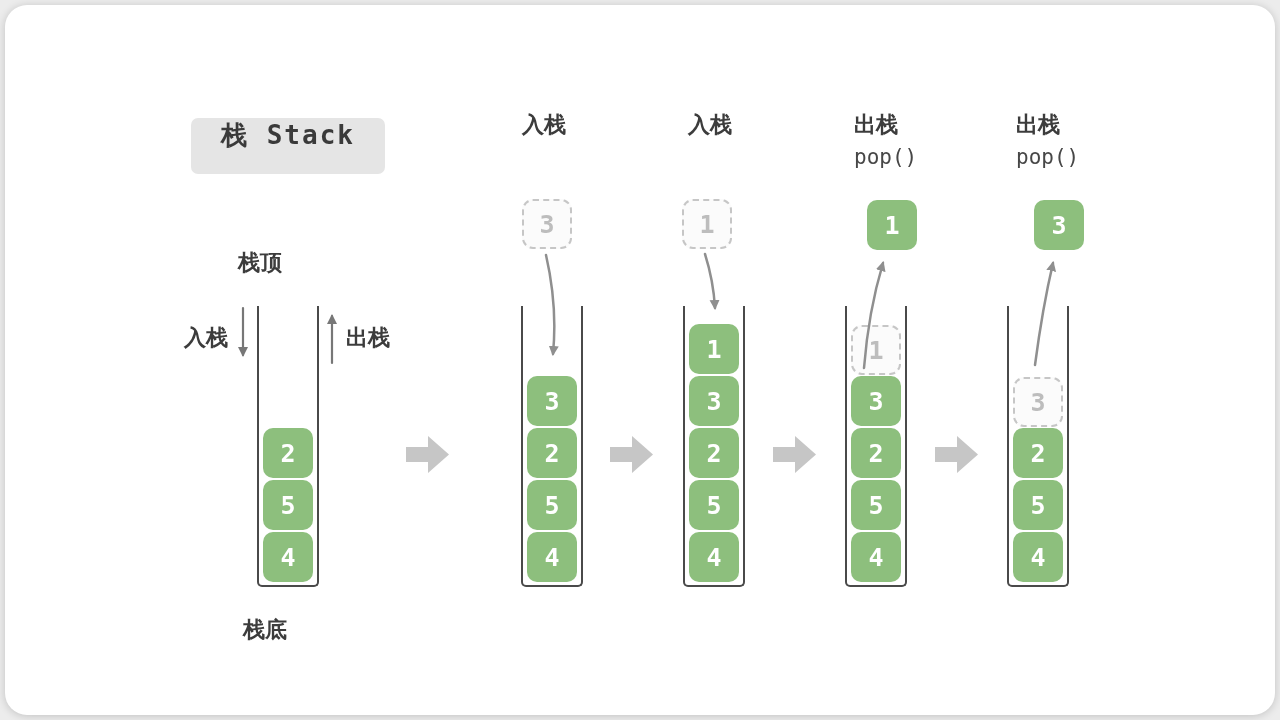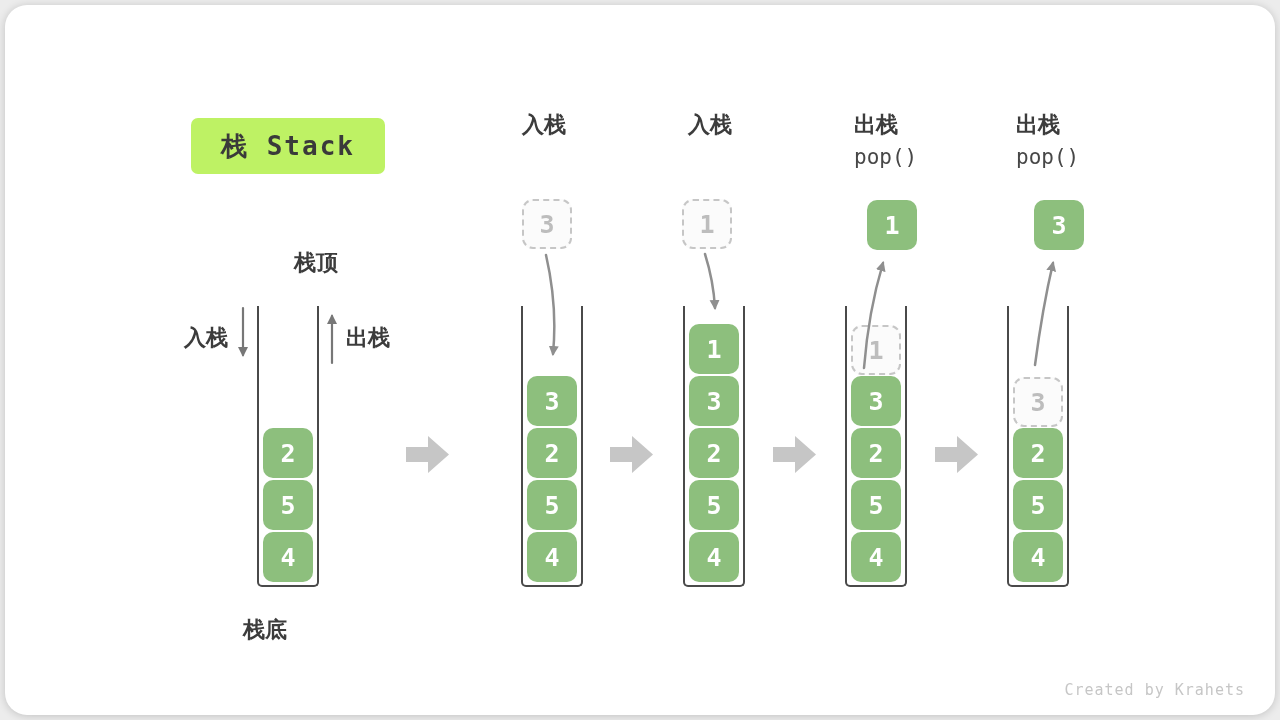--- a/index.html
+++ b/index.html
@@ -9,22 +9,22 @@
     font-family:"Liberation Sans","DejaVu Sans",sans-serif;
   }
   .card{
     position:absolute;left:5px;top:5px;width:1270px;height:710px;
     background:#ffffff;border-radius:22px;
     box-shadow:0 1px 8px rgba(0,0,0,.18);
   }
   
   .title-badge{
     position:absolute;left:186px;top:113px;width:194px;height:56px;
-    background:#bef264;border-radius:7px;
-    display:flex;align-items:center;justify-content:center;
+    background:#e5e5e5;border-radius:7px;
+    display:flex;align-items:flex-start;justify-content:center;
   }
   .title-badge span{
     font-family:"DejaVu Sans Mono","Liberation Mono",monospace;
     font-size:26px;font-weight:700;color:#3a3a3a;letter-spacing:2px;
   }
   
   .stage-header{position:absolute;top:106px;width:170px;}
   .op-label{font-size:22px;font-weight:700;color:#3c3c3c;line-height:28px;}
   .op-code{
     font-family:"DejaVu Sans Mono","Liberation Mono",monospace;
@@ -82,21 +82,21 @@
   </div>
   <div class="stage-header" style="left:849px;">
     <div class="op-label">出栈</div>
     <div class="op-code"><span>pop(</span><span class="arg"></span><span>)</span></div>
   </div>
   <div class="stage-header" style="left:1011px;">
     <div class="op-label">出栈</div>
     <div class="op-code"><span>pop(</span><span class="arg"></span><span>)</span></div>
   </div>
 
-  <div class="lbl" style="left:233px;top:243px;width:100px;text-align:right;">栈顶</div>
+  <div class="lbl" style="left:233px;top:243px;width:100px;text-align:left;">栈顶</div>
   <div class="lbl" style="left:238px;top:610px;width:100px;text-align:left;">栈底</div>
   <div class="lbl" style="left:141px;top:318px;width:82px;text-align:right;">入栈</div>
   <div class="lbl" style="left:341px;top:318px;width:82px;text-align:left;">出栈</div>
 
   <div class="stack-box" style="left:252px;">
     <div class="cell" style="top:122px;">2</div>
     <div class="cell" style="top:174px;">5</div>
     <div class="cell" style="top:226px;">4</div>
   </div>
 
@@ -153,14 +153,13 @@
 
     <path class="curve" d="M859 363 C862 325 869 288 878 258" marker-end="url(#ahGray)"></path>
     <path class="curve" d="M1030 360 C1035 322 1041 288 1048 258" marker-end="url(#ahGray)"></path>
 
     <path class="blockarrow" d="M0 11 h22 v-11 l21 18.5 l-21 18.5 v-11 h-22 z" transform="translate(401,431)"></path>
     <path class="blockarrow" d="M0 11 h22 v-11 l21 18.5 l-21 18.5 v-11 h-22 z" transform="translate(605,431)"></path>
     <path class="blockarrow" d="M0 11 h22 v-11 l21 18.5 l-21 18.5 v-11 h-22 z" transform="translate(768,431)"></path>
     <path class="blockarrow" d="M0 11 h22 v-11 l21 18.5 l-21 18.5 v-11 h-22 z" transform="translate(930,431)"></path>
   </svg>
 
-  <div class="credit">Created by Krahets</div>
 </div>
 
 </body></html>

